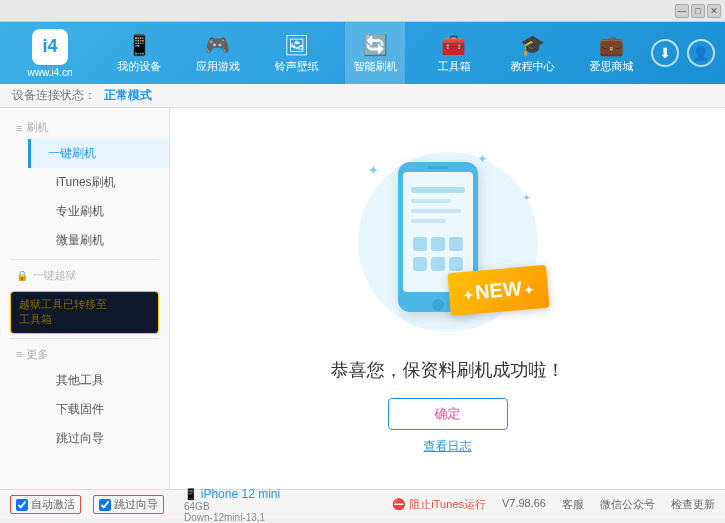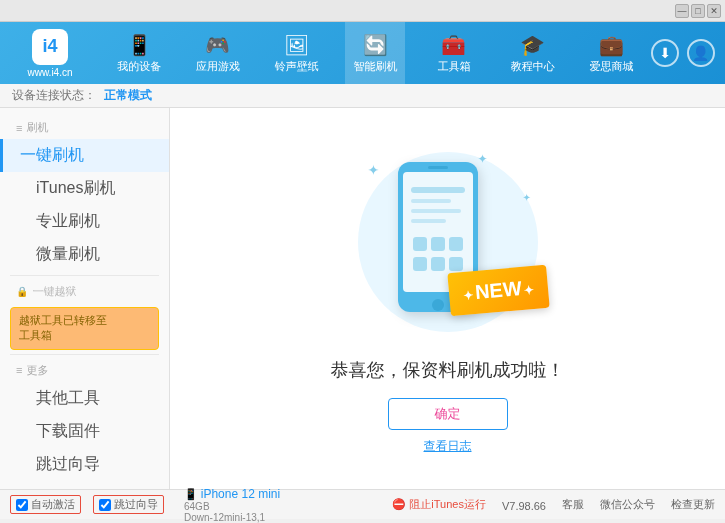--- a/index.html
+++ b/index.html
@@ -136,24 +136,25 @@
     }
     .sidebar-section-title {
       padding: 4px 16px;
       color: #aaa;
       font-size: 11px;
       display: flex;
       align-items: center;
       gap: 4px;
     }
     .sidebar-item {
-      padding: 6px 36px;
+      padding: 6px 28px;
       cursor: pointer;
       color: #555;
-      font-size: 16px;
+      font-size: 12px;
+      margin-left: 28px;
     }
     .sidebar-item.active {
       background: #e8f4ff;
       color: #2196F3;
       border-left: 3px solid #2196F3;
       padding-left: 17px;
     }
     .sidebar-divider {
       height: 1px;
       background: #e8e8e8;
@@ -163,21 +164,21 @@
       padding: 4px 16px;
       color: #bbb;
       font-size: 11px;
       display: flex;
       align-items: center;
       gap: 4px;
     }
     .lock-icon { font-size: 10px; }
     .jailbreak-notice {
       margin: 4px 10px;
-      background: #fdba74;
+      background: #0f172a;
       border: 1px solid #ffc107;
       border-radius: 4px;
       padding: 5px 8px;
       font-size: 11px;
       color: #856404;
       line-height: 1.4;
     }
 
     
     .content {
@@ -310,21 +311,21 @@
       font-weight: normal;
       font-size: 12px;
     }
     .device-detail {
       color: #888;
       font-size: 10px;
     }
 
     .bottom-right {
       display: flex;
-      align-items: flex-end;
+      align-items: flex-start;
       gap: 16px;
     }
     .bottom-link {
       color: #666;
       cursor: pointer;
     }
     .itunes-status {
       color: #e74c3c;
       font-size: 11px;
     }

